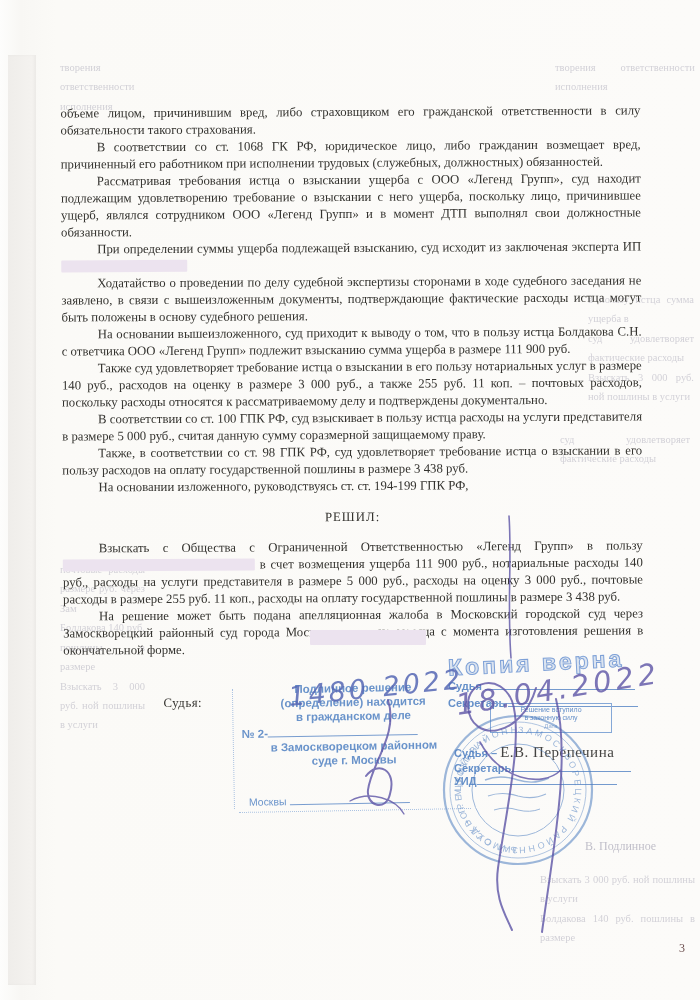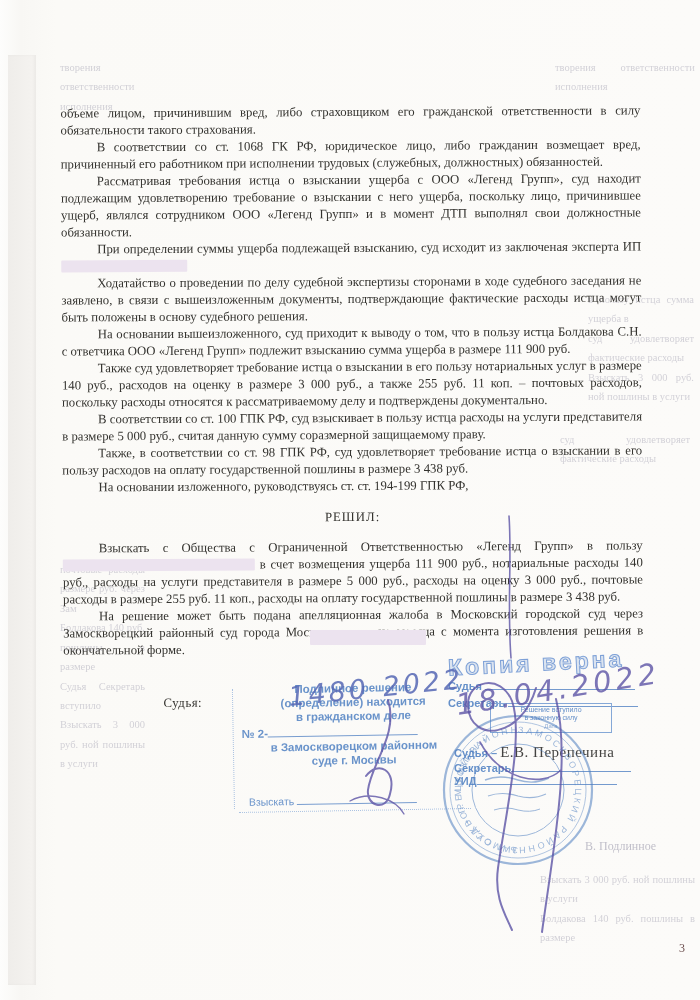--- a/index.html
+++ b/index.html
@@ -76,21 +76,20 @@
     <span>творения ответственности исполнения</span>
   </div>
   <div class="bleed" style="left:588px;top:290px;width:106px;height:230px">
     <span>в пользу истца сумма ущерба в</span>
     <span>суд удовлетворяет фактические расходы</span>
     <span>Взыскать 3 000 руб. ной пошлины в услуги</span>
   </div>
   <div class="bleed" style="left:60px;top:560px;width:85px;height:430px">
     <span>почтовые расходы размере руб. через Зам</span>
     <span>Болдакова 140 руб. пошлины в размере</span>
-    <span>Судья Секретарь вступило</span>
     <span>Взыскать 3 000 руб. ной пошлины в услуги</span>
   </div>
   <div class="bleed" style="left:540px;top:870px;width:155px;height:125px">
     <span>Взыскать 3 000 руб. ной пошлины в услуги</span>
     <span>Болдакова 140 руб. пошлины в размере</span>
   </div>
   <div class="bleed" style="left:560px;top:430px;width:130px;height:95px">
     <span>суд удовлетворяет фактические расходы</span>
   </div>
   <div class="bleed" style="left:585px;top:835px;width:110px;height:20px;opacity:.55;filter:none;font-size:12px">
@@ -117,21 +116,21 @@
   <div class="redact-abs"></div>
 
   <div class="stampL">
     <div class="edgeL"></div>
     <div>Подлинное решение</div>
     <div>(определение) находится</div>
     <div>в гражданском деле</div>
     <div class="caseRow"><span>№ 2-</span><span class="line" style="width:150px"></span></div>
     <div>в Замоскворецком районном</div>
     <div>суде г. Москвы</div>
-    <div class="sigRow"><span>Взыскать</span>&nbsp;<span class="line" style="width:120px"></span></div>
+    <div class="sigRow"><span>Москвы</span>&nbsp;<span class="line" style="width:120px"></span></div>
     <div class="edgeB"></div>
   </div>
   <div class="hw-case">
     <span>1480</span><b>2022</b>
   </div>
 
   <div class="stampR" style="height:165px">
     <div class="title">Копия верна</div>
     <div class="row"><span>Судья</span>&nbsp;<span class="line" style="width:150px"></span></div>
     <div class="row"><span>Секретарь</span>&nbsp;<span class="line" style="width:130px"></span></div>

